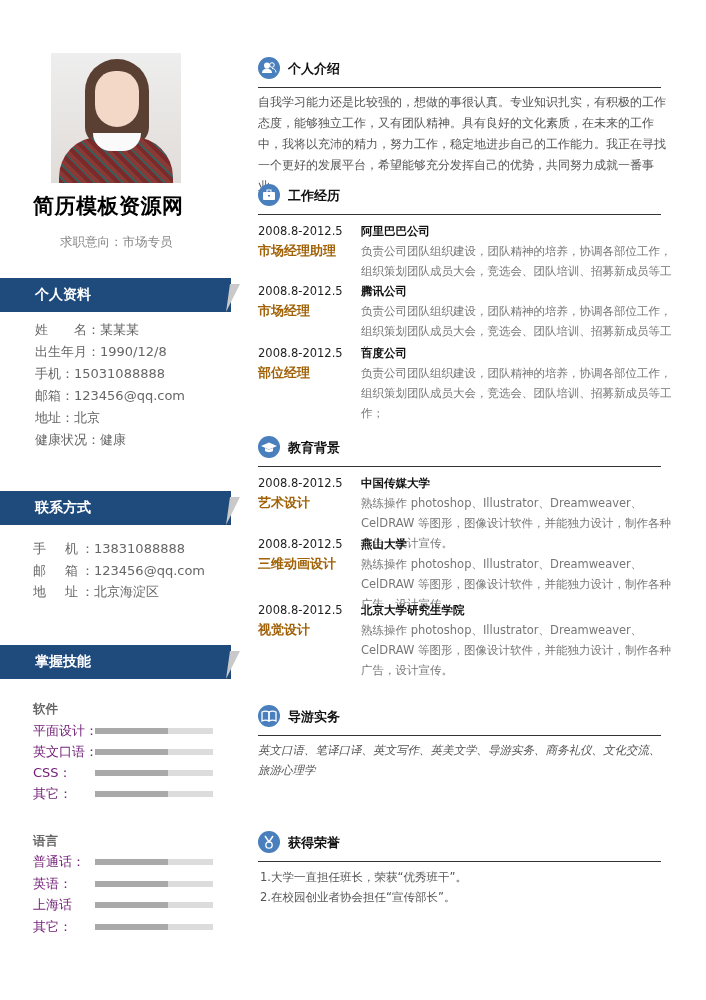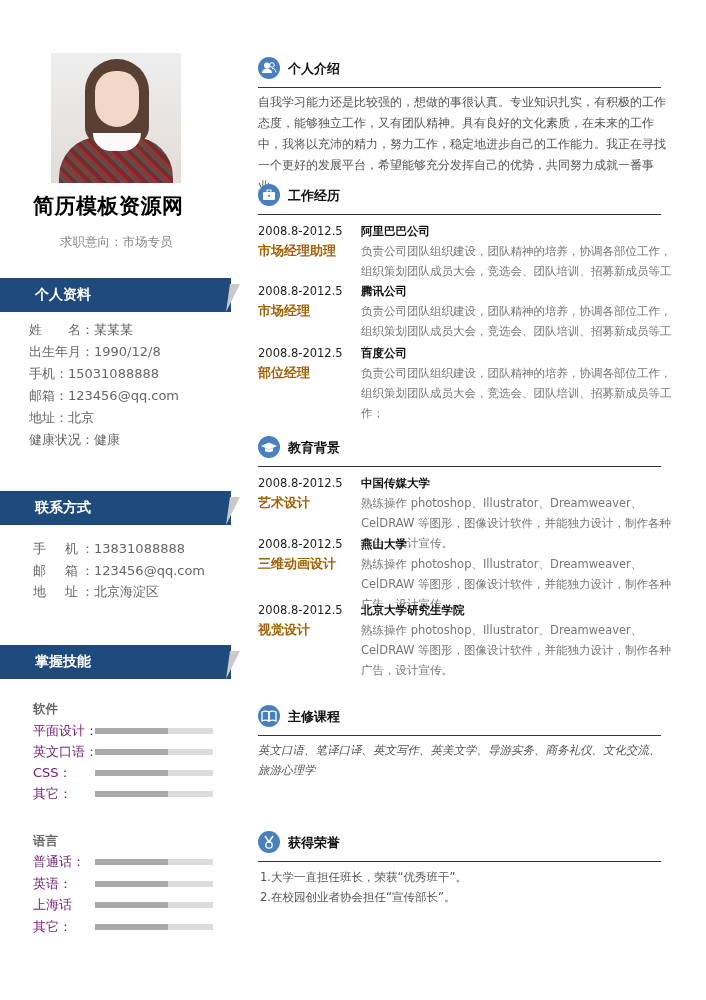--- a/index.html
+++ b/index.html
@@ -18,21 +18,21 @@
 
   .name { position: absolute; left: 33px; top: 192px; font-size: 21px; font-weight: bold; color: #000000; letter-spacing: 0.5px; white-space: nowrap; }
   .intent { position: absolute; left: 60px; top: 222px; font-size: 12.5px; color: #888; white-space: nowrap; margin-top: 12px; }
 
   .banner { position: absolute; left: 0; width: 240px; height: 34px; }
   .banner .bar { position: absolute; left: 0; top: 0; width: 231px; height: 34px; background: #1f4a7c; }
   .banner .tail { position: absolute; left: 228px; top: 6px; width: 0; height: 0;
                   border-left: 10px solid #c9c9c9; border-bottom: 28px solid transparent; transform: skewX(-8deg); }
   .banner .label { position: absolute; left: 35px; top: 8px; font-size: 14px; font-weight: bold; color: #fff; }
 
-  .info-list { position: absolute; left: 29px; font-size: 13px; color: #666; }
+  .info-list { position: absolute; left: 35px; font-size: 13px; color: #666; }
   .info-list .row { height: 22px; line-height: 22px; white-space: nowrap; }
 
   .contact-list { position: absolute; left: 33px; font-size: 13px; color: #666; }
   .contact-list .row { height: 21.5px; line-height: 21.5px; white-space: nowrap; display: flex; }
   .contact-list .k1 { width: 32px; }
   .contact-list .k2 { width: 16px; }
 
   .skill-head { position: absolute; left: 33px; font-size: 12.5px; font-weight: bold; color: #666; }
   .skill-row { position: absolute; left: 33px; width: 185px; height: 20px; display: flex; align-items: center; }
   .skill-row .lbl { width: 62px; font-size: 13px; color: #701a75; white-space: nowrap; }
@@ -234,21 +234,21 @@
   <div class="desc">熟练操作 photoshop、Illustrator、Dreamweaver、CelDRAW 等图形，图像设计软件，并能独力设计，制作各种广告，设计宣传。</div>
 </div>
 
 <div class="section-head" style="top:702px;">
   <div class="icon">
     <svg viewBox="0 0 22 22">
         <path d="M4 7c2-1 5-1 7 0v9c-2-1-5-1-7 0z" fill="none" stroke="#fff" stroke-width="1.3"></path>
         <path d="M11 7c2-1 5-1 7 0v9c-2-1-5-1-7 0z" fill="none" stroke="#fff" stroke-width="1.3"></path>
       </svg>
   </div>
-  <div class="title">主修课程</div>
+  <div class="title">导游实务</div>
 </div>
 <div class="para" style="top:740px;font-size:11.5px;line-height:20px;font-style:italic;">英文口语、笔译口译、英文写作、英美文学、导游实务、商务礼仪、文化交流、旅游心理学</div>
 
 <div class="section-head" style="top:828px;">
   <div class="icon">
     <svg viewBox="0 0 22 22">
         <path d="M7 5l4 6 4-6" fill="none" stroke="#fff" stroke-width="1.5"></path>
         <circle cx="11" cy="14" r="3.2" fill="none" stroke="#fff" stroke-width="1.3"></circle>
       </svg>
   </div>

